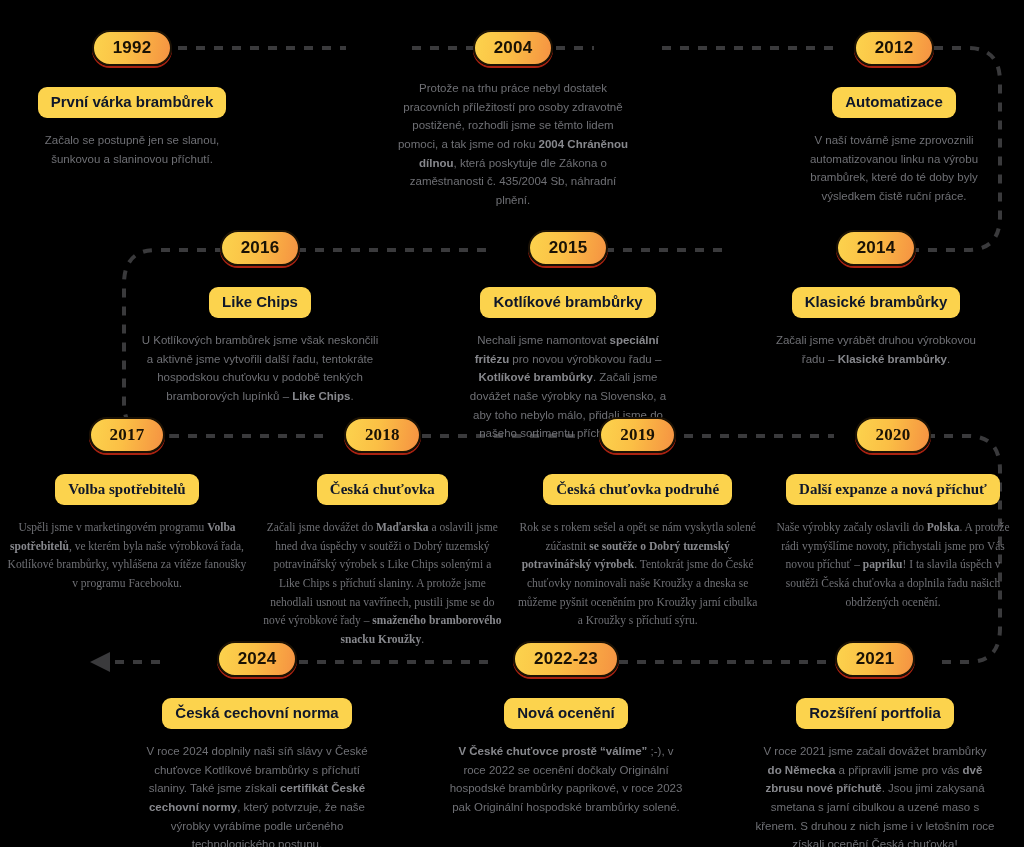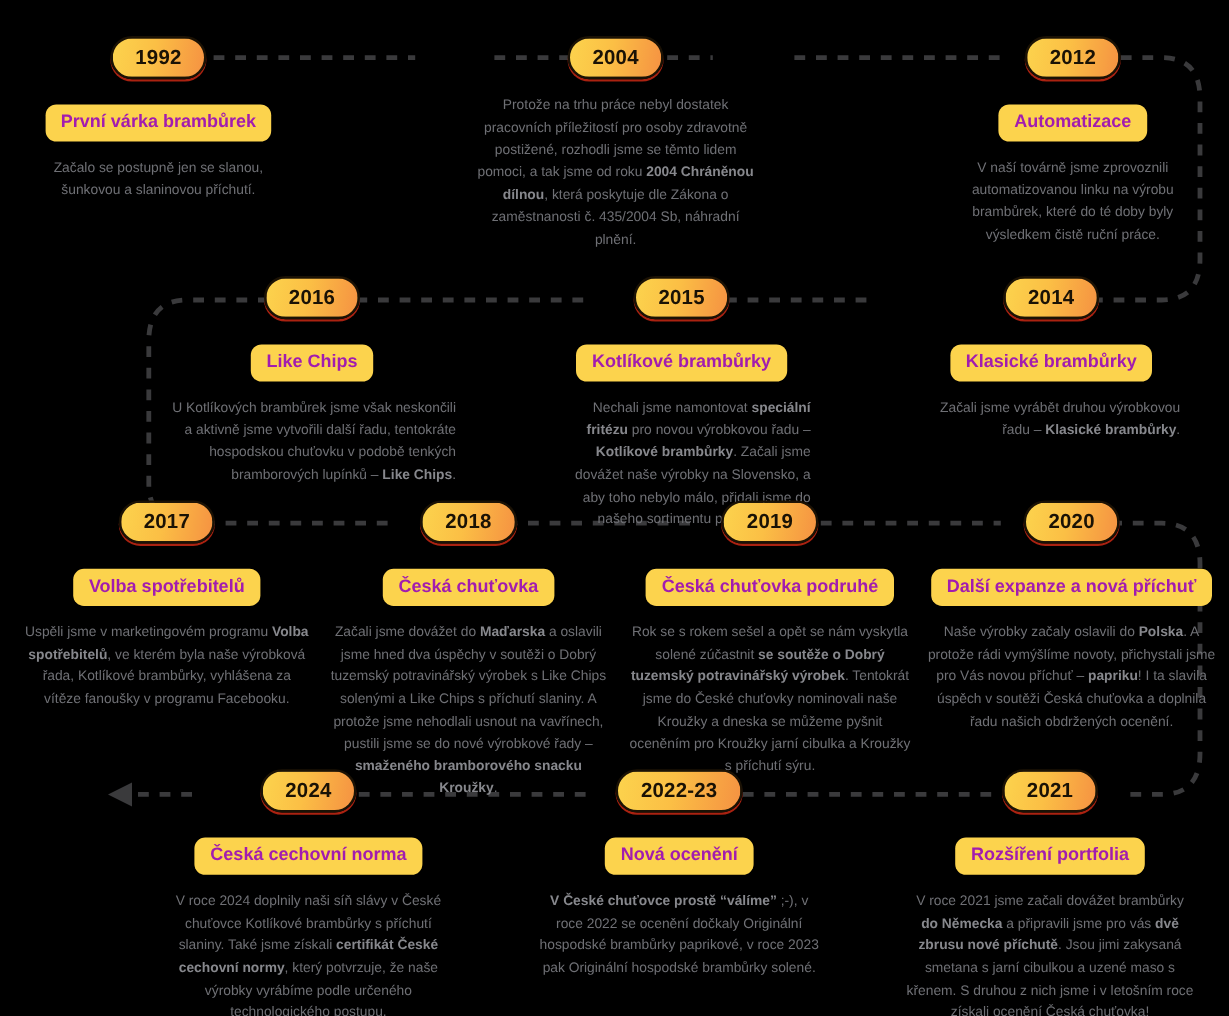--- a/index.html
+++ b/index.html
@@ -61,21 +61,21 @@
     letter-spacing: 0.2px;
     box-shadow: 0 2px 0 0 rgba(200,40,20,0.85);
     position: relative;
   }
   .title-pill {
     display: inline-block;
     margin-top: 21px;
     padding: 6px 13px 7px 13px;
     border-radius: 9px;
     background: #fcd34d;
-    color: #a21caf;
+    color: #0f172a;
     font-size: 15px;
     font-weight: bold;
     line-height: 1.2;
     white-space: nowrap;
   }
   .desc {
     margin-top: 13px;
     color: #6f7075;
     font-size: 11.5px;
     line-height: 1.62;
@@ -83,28 +83,28 @@
   }
   .desc b { color: #87888d; font-weight: bold; }
 
   
   #row-1 { top: 30px; }
   #row-2 { top: 230px; }
   #row-3 { top: 417px; }
   #row-4 { top: 641px; }
 
   #row-1 .tl-item { width: 248px; }
-  #row-2 .tl-item { width: 248px; text-align: right; }
+  #row-2 .tl-item { width: 248px; }
   #row-3 .tl-item { width: 250px; }
   #row-4 .tl-item { width: 250px; }
 
   #row-2 { padding-left: 136px; padding-right: 24px; width: 1024px; }
   #row-4 { padding-left: 132px; padding-right: 24px; width: 1024px; }
   #row-1 { padding-left: 8px; padding-right: 6px; }
-  #row-3 { padding-left: 14px; padding-right: 6px; }
+  #row-3 { padding-left: 2px; padding-right: 6px; font-family: Liberation Serif, serif; }
 
   .w-narrow { max-width: 200px; }
   .w-mid { max-width: 215px; }
   .w-wide { max-width: 240px; }
 </style>
 </head>
 <body>
 
 <div id="timeline-root">
 

